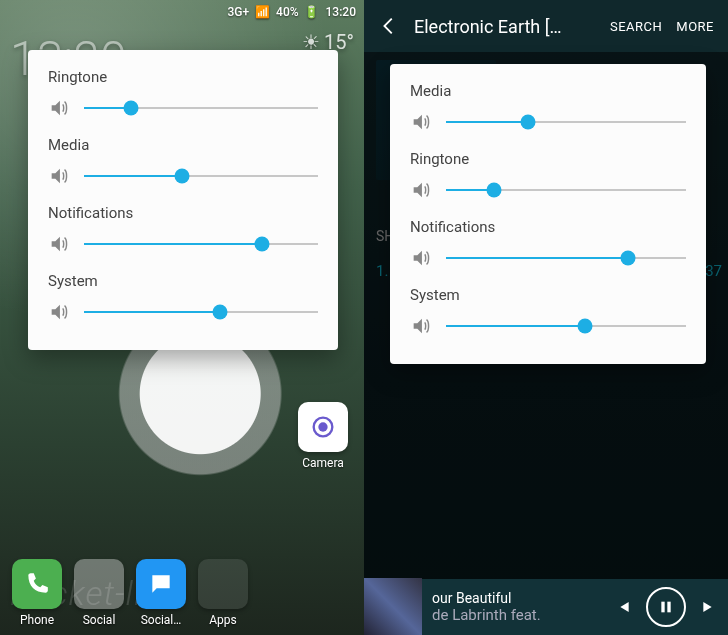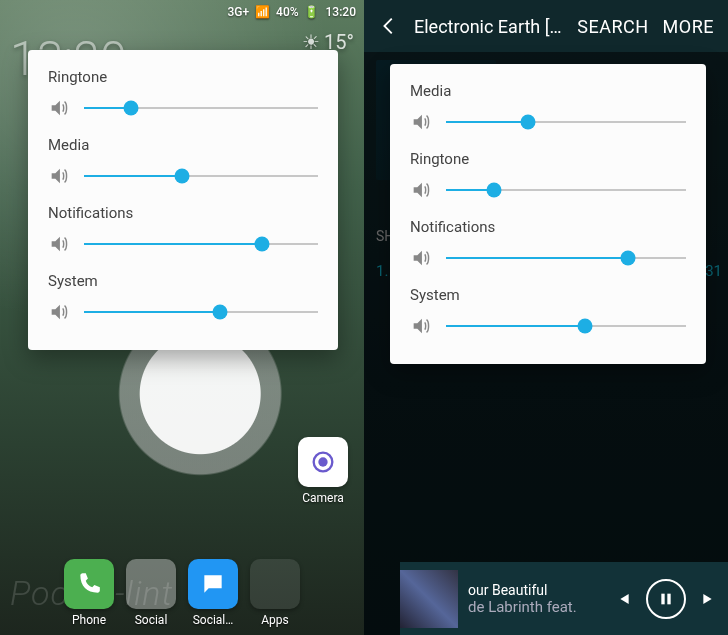--- a/index.html
+++ b/index.html
@@ -44,34 +44,34 @@
     opacity: .5;
   }
   .home-weather {
     position: absolute; top: 30px; right: 10px;
     color: #fff; font-size: 20px;
     text-shadow: 0 2px 4px rgba(0,0,0,.5);
     opacity: .8;
     display:flex;align-items:center;gap:4px;
   }
   .camera-shortcut {
-    position: absolute; right: 14px; top: 437px;
+    position: absolute; right: 14px; top: 402px;
     width: 54px; text-align: center;
     color: #fff; font-size: 12px;
     text-shadow: 0 1px 2px rgba(0,0,0,.7);
   }
   .camera-shortcut .ic {
     width: 50px; height: 50px; border-radius: 10px;
     background: #fff; display:flex;align-items:center;justify-content:center;
     margin: 0 auto 4px;
     box-shadow: 0 2px 4px rgba(0,0,0,.3);
   }
   .dock {
     position: absolute; bottom: 8px; left: 0; right: 0;
-    display: flex; justify-content: center;
+    display: flex; justify-content: flex-start;
     padding: 0 6px;
   }
   .dock .app {
     width: 62px; text-align: center; color: #fff; font-size: 12px;
     text-shadow: 0 1px 2px rgba(0,0,0,.8);
   }
   .dock .app .ic {
     width: 50px; height: 50px; border-radius: 10px;
     margin: 0 auto 4px;
     display:flex;align-items:center;justify-content:center;
@@ -95,37 +95,36 @@
     background: linear-gradient(180deg,#10262a 0%, #0a1a1e 60%, #08171a 100%);
   }
   .dim { position:absolute; inset:0; background:rgba(0,0,0,.45); }
   .appbar {
     position: absolute; top: 0; left:0; right:0; height: 52px;
     background: #10282c;
     display:flex; align-items:center; gap:14px;
     color:#fff; padding: 0 14px; font-size: 18px;
   }
   .appbar .title { flex:1; font-weight:400; white-space:nowrap; overflow:hidden; text-overflow:ellipsis; }
-  .appbar .act { font-size: 18px; letter-spacing: .5px; }
+  .appbar .act { font-size: 13px; letter-spacing: .5px; }
   .bg-art {
     position:absolute; top:60px; left:12px; width:120px;height:120px;
     background: linear-gradient(135deg,#0a3a4a,#062028);
     border-radius:2px; opacity:.6;
   }
   .bg-trackno {
     position:absolute; top:262px; left:12px; color:#11b3cc; font-size:15px;
   }
   .bg-trackno2 { position:absolute; top:262px; right:6px; color:#11b3cc; font-size:15px;}
   .bg-sh { position:absolute; top:228px; left:12px; color:#bbb; font-size:14px;}
   .miniplayer {
-    position:absolute; bottom:0; left:0; right:0; height:73px;
+    position:absolute; bottom:0; left:0; right:0; height:56px;
     background:#123238;
     display:flex; align-items:center; color:#ddd;
     padding-right:8px;
-    margin-left:36px;
   }
   .miniplayer .art { width:58px;height:58px;background:linear-gradient(45deg,#223,#569,#334);}
   .miniplayer .meta { flex:1; padding:0 10px; overflow:hidden;}
   .miniplayer .meta .t1 { font-size:14px; color:#fff; white-space:nowrap;}
   .miniplayer .meta .t2 { font-size:15px; color:#aab; white-space:nowrap;}
   .miniplayer .ctrl { display:flex; align-items:center; gap:14px; color:#fff;}
   .miniplayer .play {
     width:40px;height:40px;border-radius:50%;border:2px solid #fff;
     display:flex;align-items:center;justify-content:center;
   }
@@ -307,21 +306,21 @@
           </div>
       </div>
     </div>
   </div>
 </div>
 
 <div class="phone phone-right">
   <div class="bg-art"></div>
   <div class="bg-sh">SH</div>
   <div class="bg-trackno">1.</div>
-  <div class="bg-trackno2">31</div>
+  <div class="bg-trackno2">37</div>
   <div class="dim"></div>
 
   <div class="appbar">
     <span>
         <svg width="22" height="22" viewBox="0 0 24 24" fill="#fff">
           <path d="M15 4l-8 8 8 8" stroke="#fff" stroke-width="2" fill="none"></path>
         </svg>
       </span>
     <span class="title">Electronic Earth […</span>
     <span class="act">SEARCH</span>

